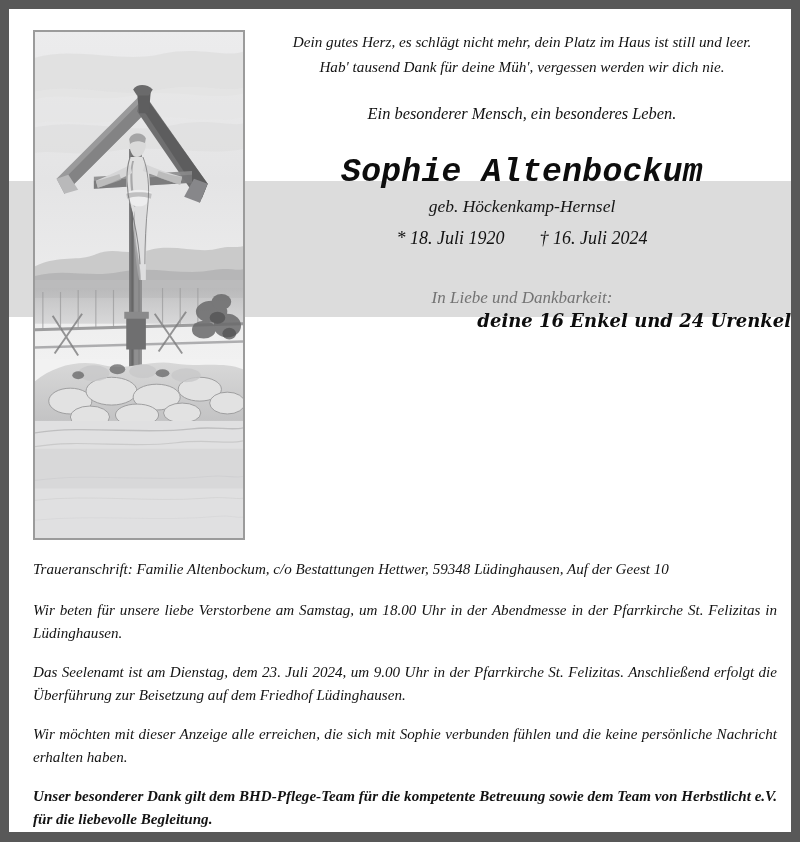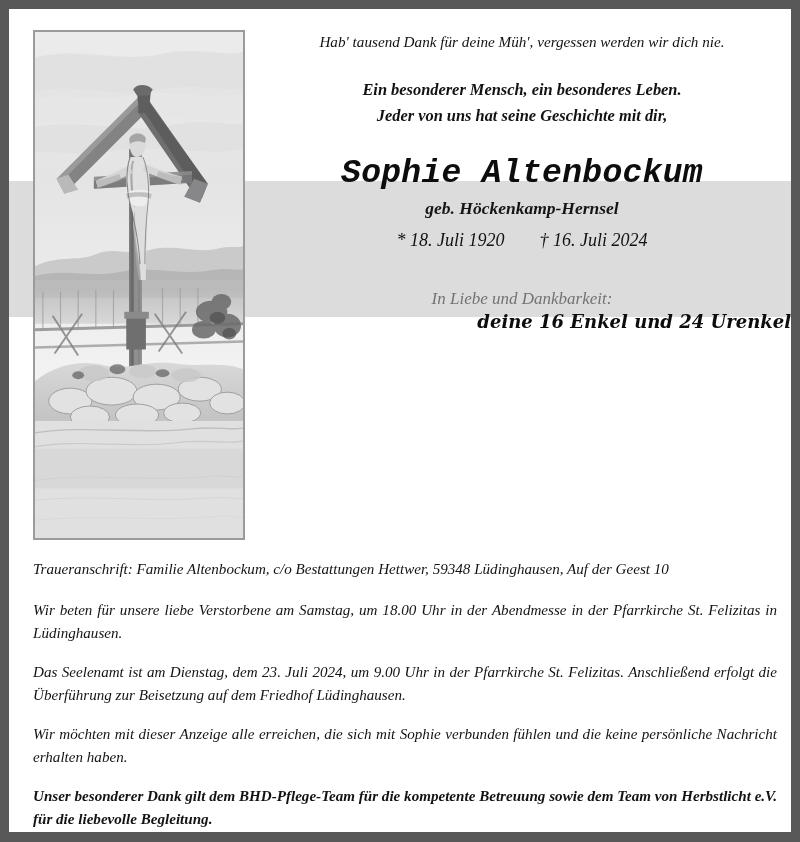--- a/index.html
+++ b/index.html
@@ -71,21 +71,20 @@
     text-align: center;
     font-style: italic;
     font-size: 15.2px;
     line-height: 1.62;
     color: #121212;
   }
   .verse-block-2 {
     margin-top: 22px;
     font-size: 16.4px;
     line-height: 1.6;
-    font-weight: bold;
   }
 
   .name-block {
     text-align: center;
     margin-top: 20px;
     padding-top: 7px;
     height: 118px;
     box-sizing: border-box;
   }
   .deceased-name {
@@ -95,21 +94,20 @@
     font-size: 33px;
     letter-spacing: 0.3px;
     color: #0d0d0d;
     line-height: 1.12;
   }
   .maiden-name {
     font-style: italic;
     font-size: 17.5px;
     color: #151515;
     margin-top: 5px;
-    font-weight: bold;
   }
   .dates {
     font-style: italic;
     font-size: 18px;
     color: #121212;
     margin-top: 11px;
   }
   .dates .sep { display: inline-block; width: 26px; }
 
   .gratitude {
@@ -302,26 +300,26 @@
         <path d="M0,452 C60,444 120,454 176,448 C194,446 204,450 212,448" stroke="#c6c6c7" stroke-width="1.2" fill="none" opacity="0.65"></path>
         <path d="M0,472 C56,466 118,474 172,470 C192,468 204,471 212,470" stroke="#cdcdce" stroke-width="1" fill="none" opacity="0.6"></path>
         <rect x="0" y="420" width="212" height="40" fill="#d2d2d3" opacity="0.55"></rect>
         <path d="M0,492 C64,486 128,494 188,488 C198,487 206,490 212,489" stroke="#d3d3d4" stroke-width="1" fill="none" opacity="0.55"></path>
       </svg>
     </div>
 
     <div class="right-col">
 
       <div class="verse">
+        <div>Dein gutes Herz, es schlägt nicht mehr, dein Platz im Haus ist still und leer.</div>
         <div>Hab' tausend Dank für deine Müh', vergessen werden wir dich nie.</div>
       </div>
 
       <div class="verse verse-block-2">
         <div>Ein besonderer Mensch, ein besonderes Leben.</div>
-        <div>Jeder von uns hat seine Geschichte mit dir,</div>
       </div>
 
       <div class="name-block">
         <div class="deceased-name">Sophie Altenbockum</div>
         <div class="maiden-name">geb. Höckenkamp-Hernsel</div>
         <div class="dates">
           <span>* 18. Juli 1920</span>
           <span class="sep"></span>
           <span>† 16. Juli 2024</span>
         </div>

